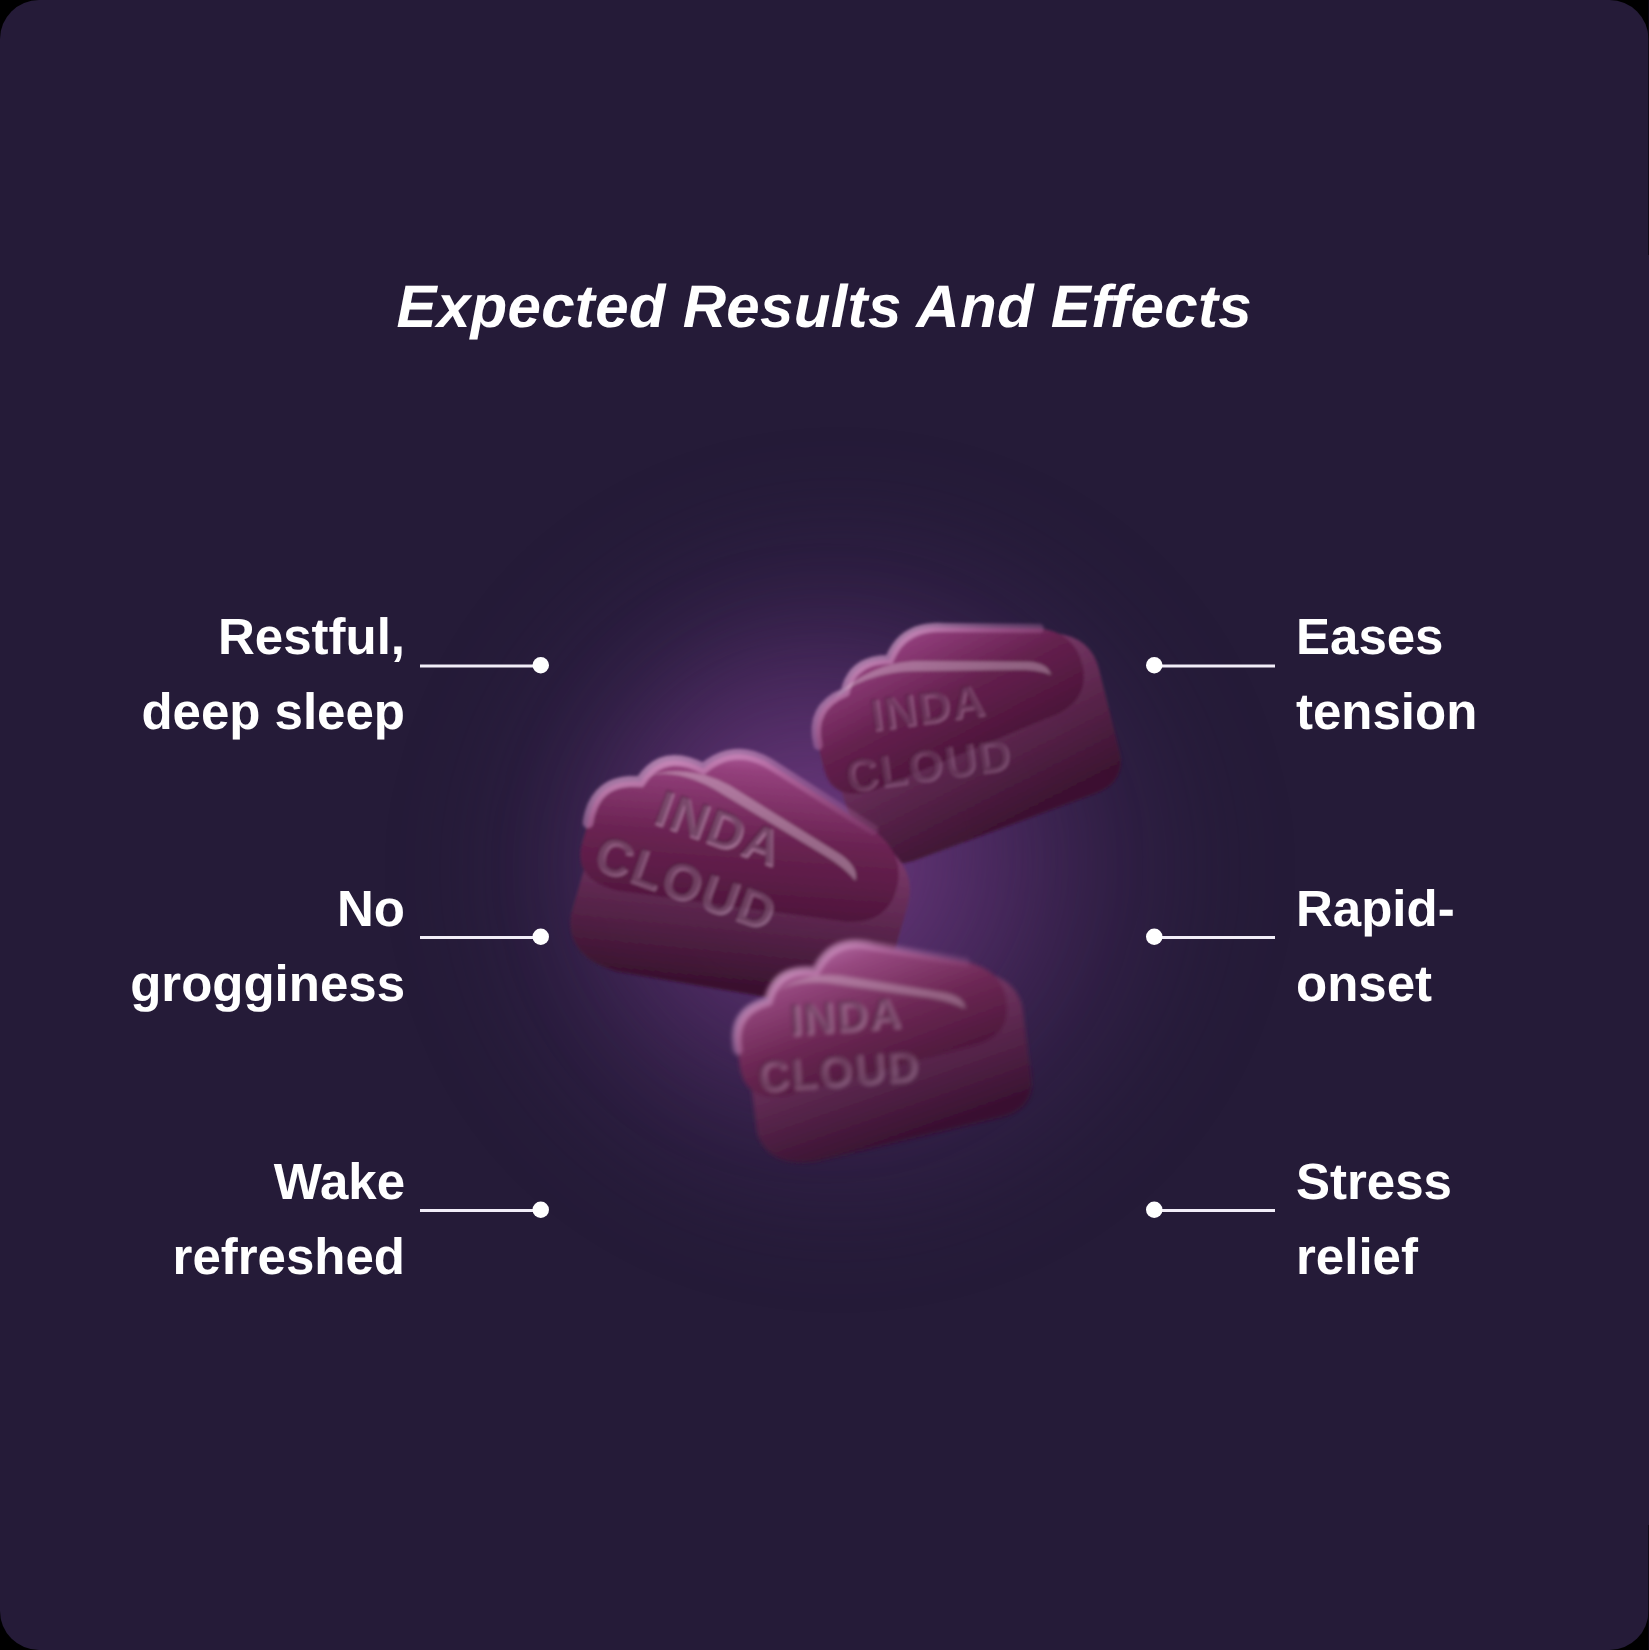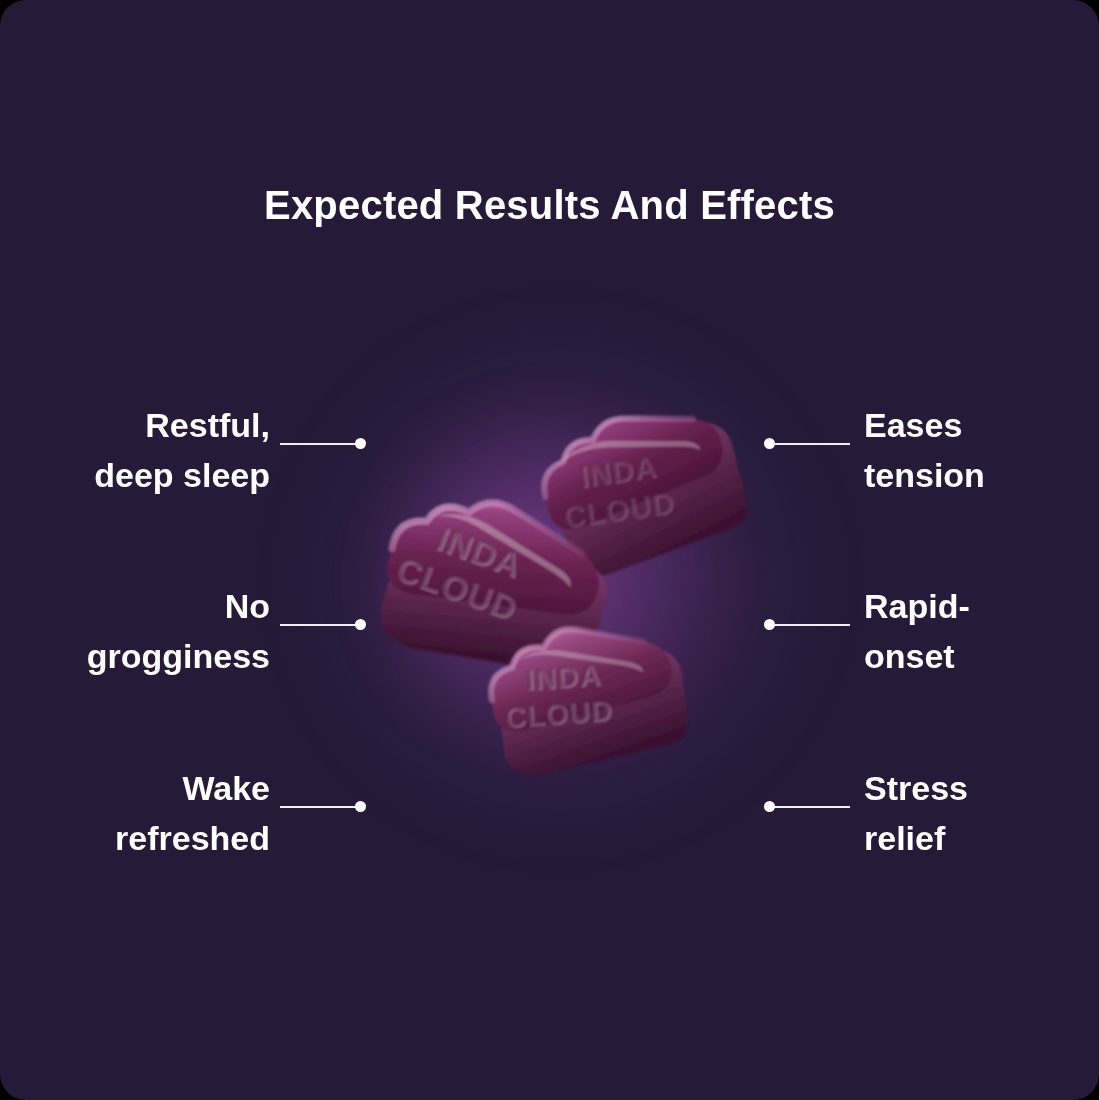--- a/index.html
+++ b/index.html
@@ -60,20 +60,21 @@
     position: absolute;
     left: 0;
     top: 183px;
     width: 1099px;
     text-align: center;
     color: #ffffff;
     font-size: 40px;
     font-weight: 700;
     letter-spacing: 0.2px;
     white-space: nowrap;
+    font-style: italic;
   }
 
   .callout { position: absolute; }
 
   .callout .text {
     position: absolute;
     top: 0;
     color: #ffffff;
     font-size: 34px;
     font-weight: 700;

